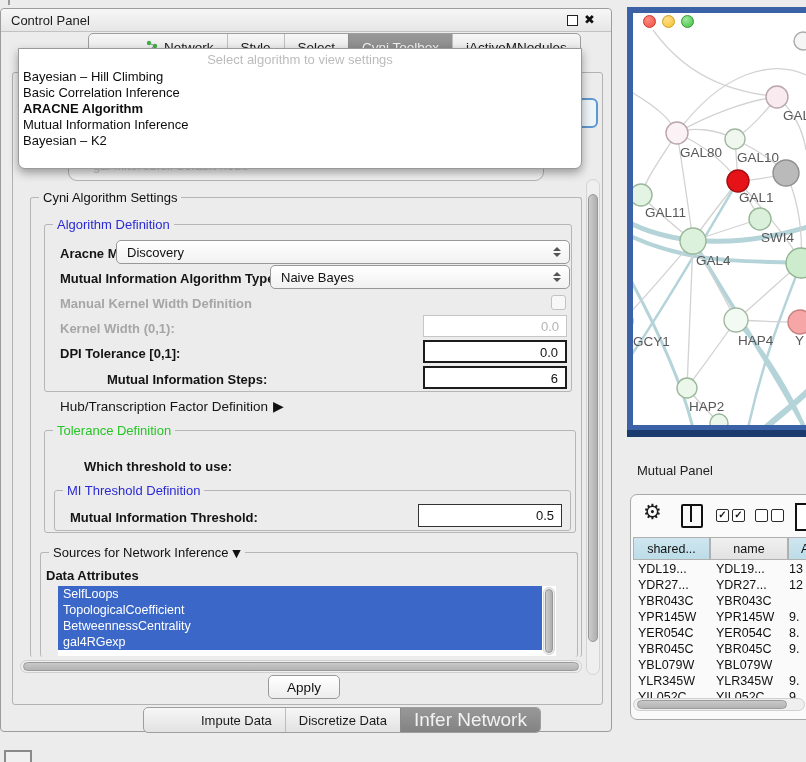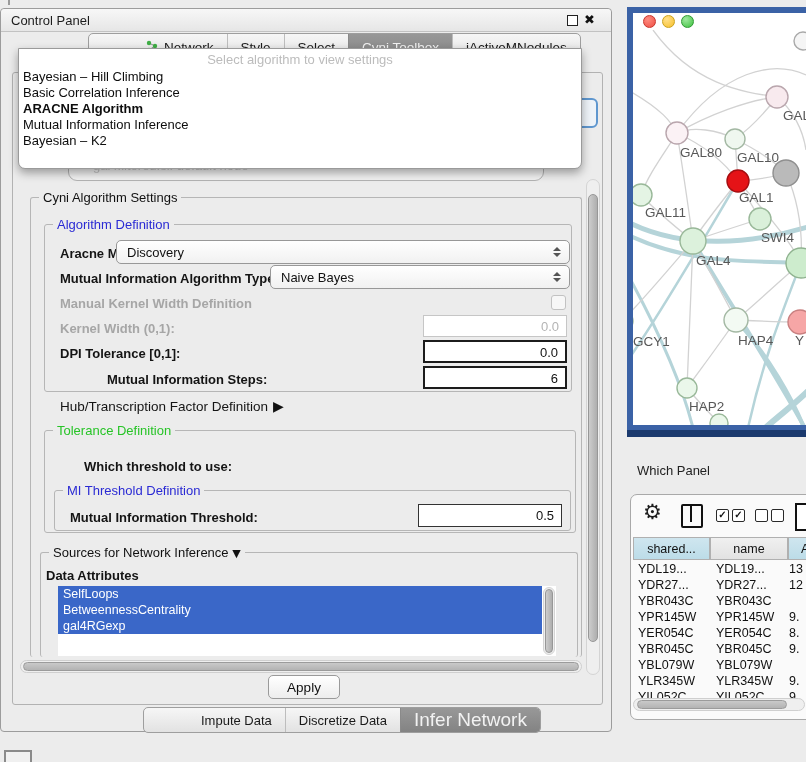--- a/index.html
+++ b/index.html
@@ -191,20 +191,21 @@
   <div class="group" style="left:40px;top:552px;width:538px;height:105px;border-bottom:none;">
     <span class="legend">
       <span>Sources for Network Inference</span>
       <span class="tri">▼</span>
     </span>
   </div>
   <div class="lbl" style="left:46px;top:568px;">Data Attributes</div>
 
   <div class="attr-list">
     <div class="attr-item">SelfLoops</div>
+    <div class="attr-item">TopologicalCoefficient</div>
     <div class="attr-item">BetweennessCentrality</div>
     <div class="attr-item">gal4RGexp</div>
   </div>
 
   <div class="sb-track-v" style="left:543px;top:587px;width:12px;height:68px;">
     <div class="sb-thumb" style="left:1px;top:1px;width:8px;height:64px;"></div>
   </div>
 
   <div class="sb-track-v" style="left:586px;top:179px;width:14px;height:496px;">
     <div class="sb-thumb" style="left:1px;top:14px;width:10px;height:448px;"></div>
@@ -308,21 +309,21 @@
       <text x="12" y="187">GAL11</text>
       <text x="128" y="212">SWI4</text>
       <text x="63" y="235">GAL4</text>
       <text x="0" y="316">GCY1</text>
       <text x="105" y="315">HAP4</text>
       <text x="162" y="315">Y</text>
       <text x="56" y="381">HAP2</text>
     </g>
   </svg>
 
-  <div class="tp-title">Which Panel</div>
+  <div class="tp-title">Mutual Panel</div>
   <div class="tp-box"></div>
   <div class="tp-clip">
 
     <div class="abs gear" style="left:12px;top:5px;">⚙</div>
     <div class="abs" style="left:50px;top:9px;width:18px;height:20px;border:2px solid #111;border-radius:2px;">
       <div class="abs" style="left:7px;top:0;width:2px;height:16px;background:#111;"></div>
     </div>
     <div class="abs" style="left:85px;top:14px;display:flex;gap:3px;">
       <span class="cb">✓</span>
         <span class="cb">✓</span>

